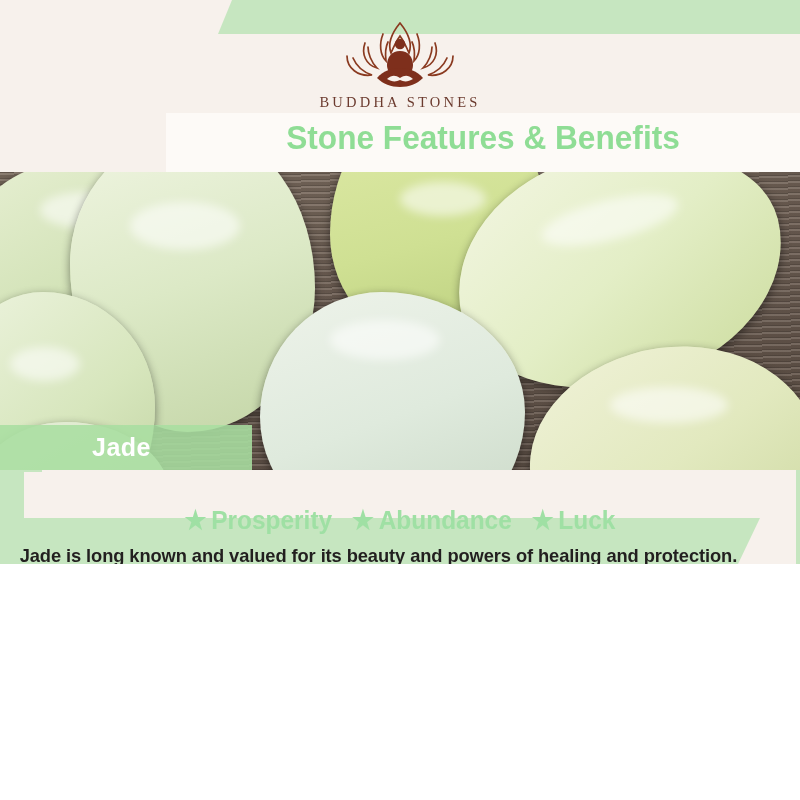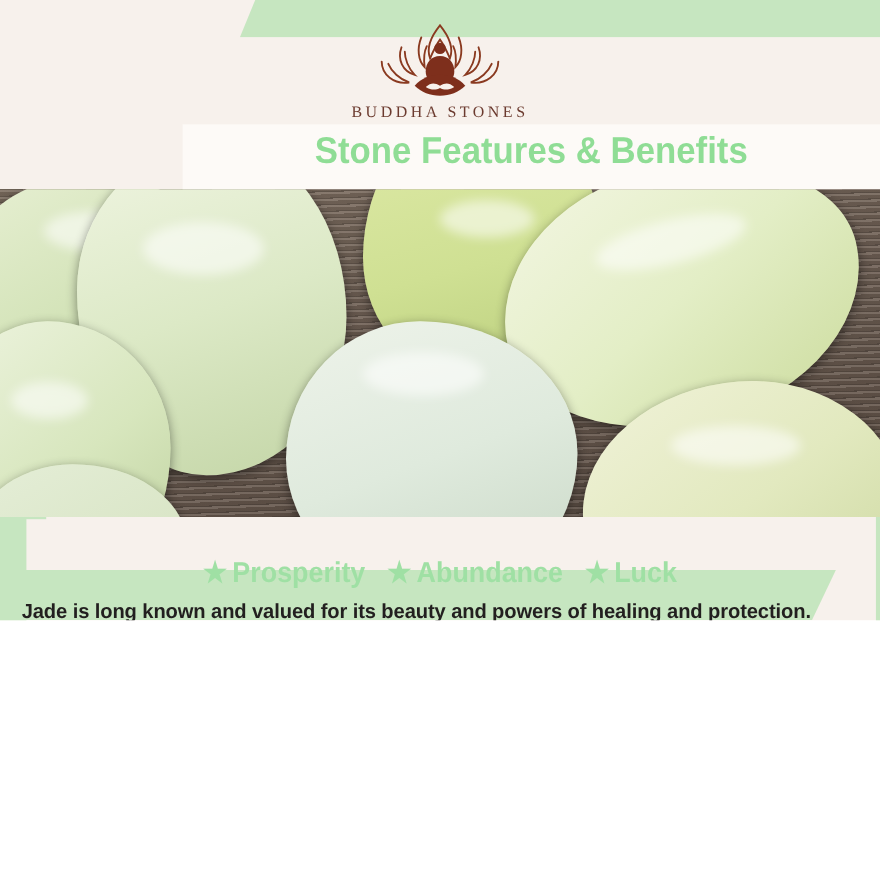--- a/index.html
+++ b/index.html
@@ -267,20 +267,23 @@
 
     <div class="stone" style="left:260px; top:120px; width:265px; height:250px; border-radius:46% 54% 48% 52% / 50% 48% 52% 50%; background:linear-gradient(160deg,#eef3ea,#dfeadd 50%,#c8d7c5);"></div>
     <div class="s-hi" style="left:330px; top:148px; width:110px; height:40px;"></div>
 
     <div class="stone" style="left:530px; top:175px; width:290px; height:230px; transform:rotate(-8deg); border-radius:50% 50% 46% 54% / 48% 52% 48% 52%; background:linear-gradient(150deg,#f0f2d8,#e2e9bf 50%,#cbd79e);"></div>
     <div class="s-hi" style="left:610px; top:215px; width:118px; height:36px;"></div>
 
     <div class="stone" style="left:-30px; top:250px; width:200px; height:160px; background:linear-gradient(150deg,#e5eed8,#d2e0bb);"></div>
   </div>
 
+  <div class="jade-bar">
+    <span class="jade-label">Jade</span>
+  </div>
 
   <div class="title-band"></div>
   <div class="poster-title">Stone Features &amp; Benefits</div>
 
   <div class="content">
 
     <div class="benefits">
       <span class="benefit">
         <span class="star">★</span><span>Prosperity</span>
       </span>

